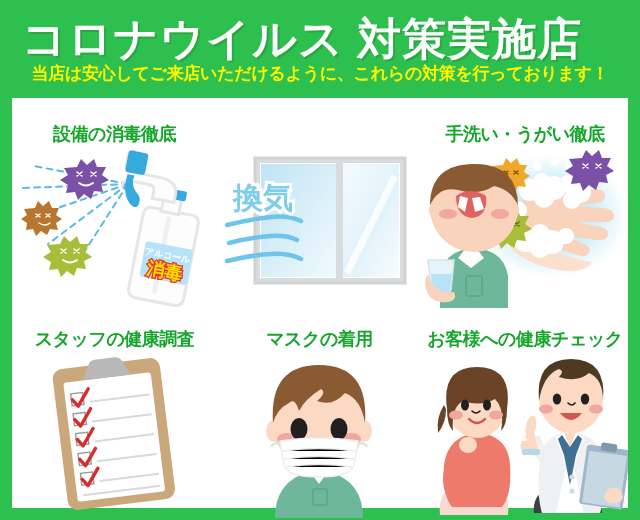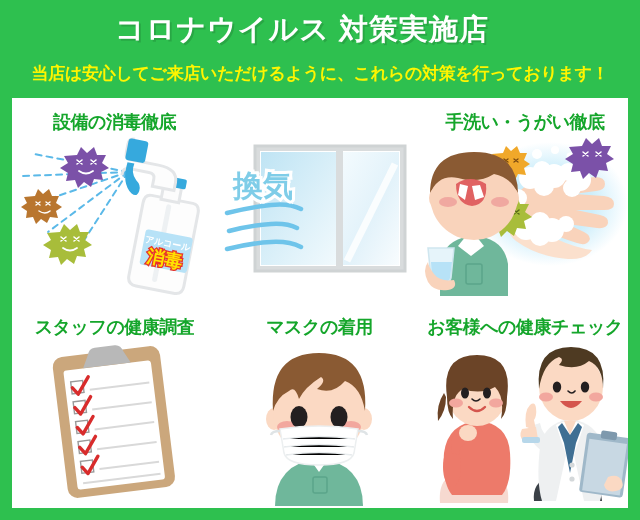--- a/index.html
+++ b/index.html
@@ -7,37 +7,37 @@
   body {
     font-family:"Liberation Sans","DejaVu Sans",sans-serif;
     background:#2ec04f;
   }
   .poster { position:relative; width:640px; height:520px; background:#2ec04f; }
 
   
   .header { position:absolute; left:0; top:0; width:640px; height:98px; }
   .title {
     position:absolute; left:0; top:10px; width:604px; text-align:center;
-    font-size:29px; font-weight:bold; color:#ffffff; letter-spacing:1px;
+    font-size:44px; font-weight:bold; color:#ffffff; letter-spacing:1px;
     text-shadow:2px 2px 0 rgba(0,0,0,0.13);
     white-space:nowrap;
   }
   .subtitle {
     position:absolute; left:0; top:62px; width:640px; text-align:center;
     font-size:17px; font-weight:bold; color:#fff500; letter-spacing:-0.3px;
     white-space:nowrap;
   }
 
   
   .board {
     position:absolute; left:12px; top:98px; width:616px; height:410px;
     background:#ffffff;
   }
   .grid {
-    position:absolute; left:0; top:0; width:616px; height:322px;
+    position:absolute; left:0; top:12px; width:616px; height:322px;
   }
   .cell { position:absolute; width:205px; height:205px; }
   .c0 { left:0;   top:0; }
   .c1 { left:205px; top:0; }
   .c2 { left:410px; top:0; width:206px; }
   .c3 { left:0;   top:205px; }
   .c4 { left:205px; top:205px; }
   .c5 { left:410px; top:205px; width:206px; }
 
   .cap {

